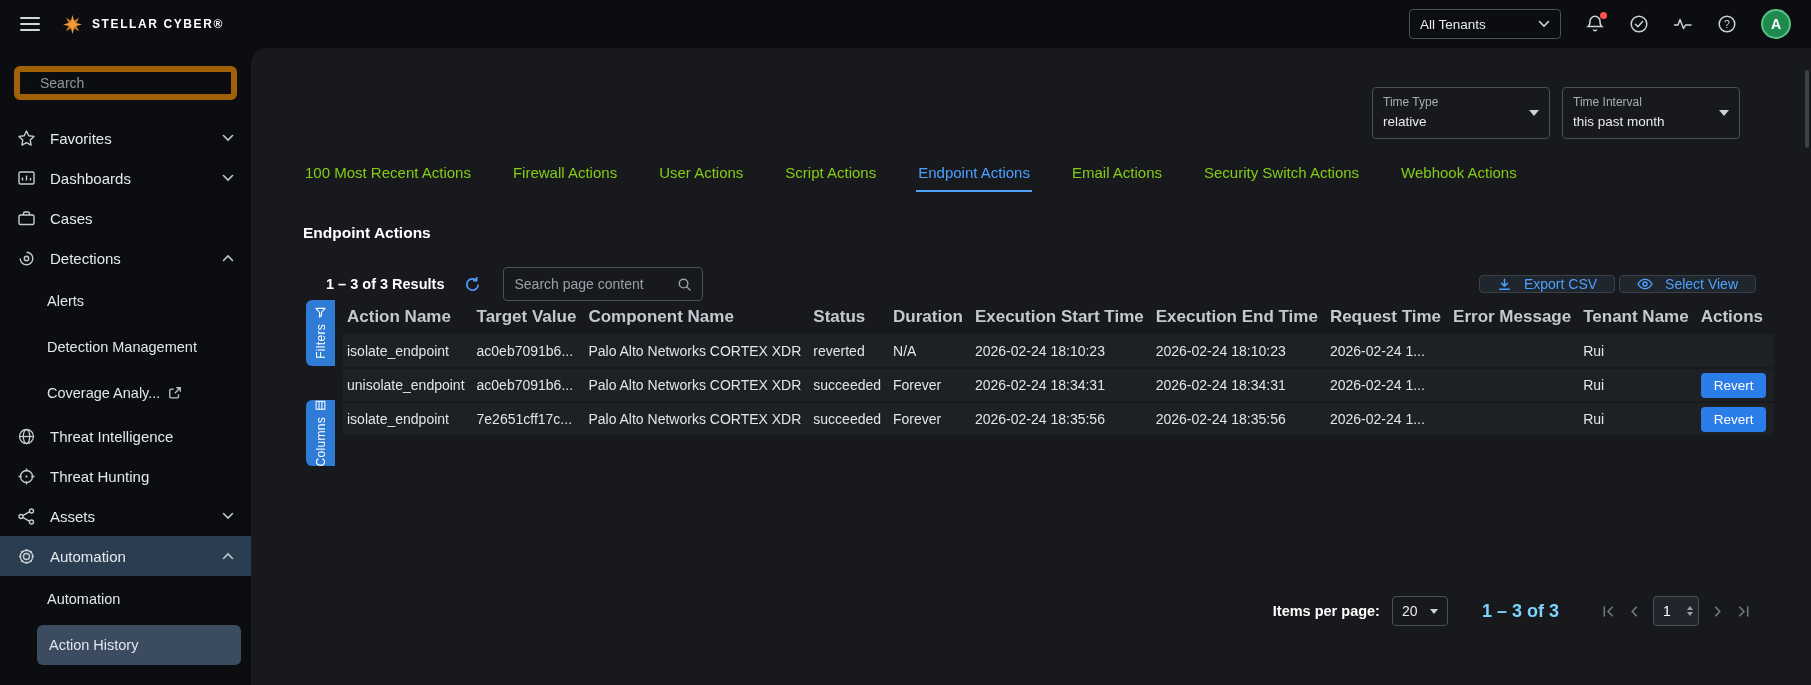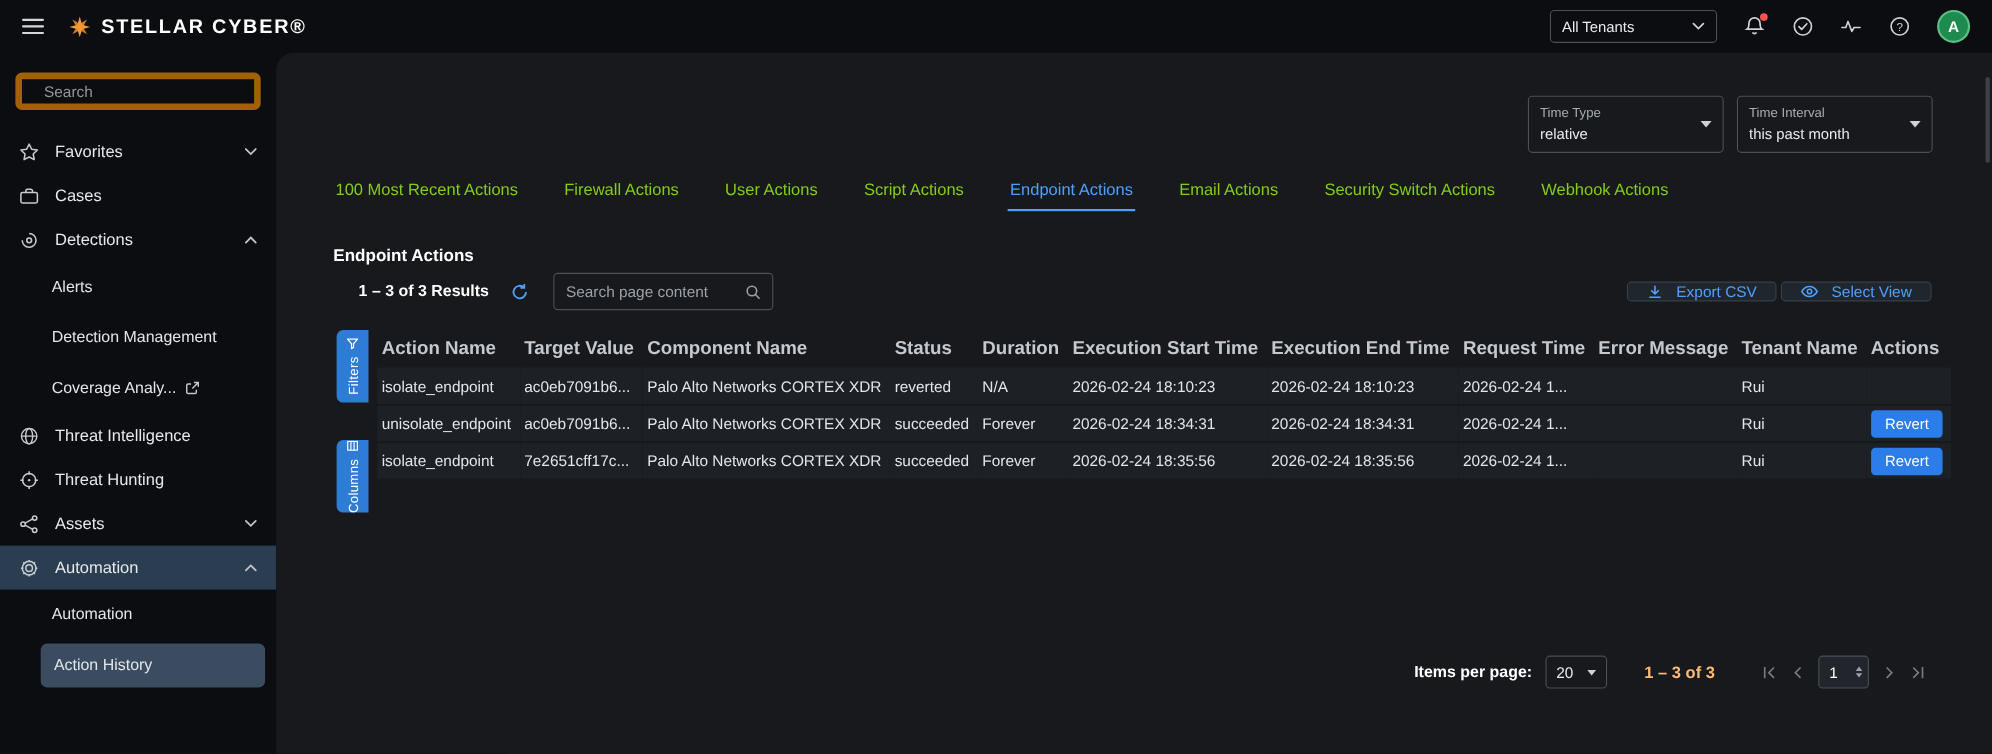--- a/index.html
+++ b/index.html
@@ -14,21 +14,21 @@
   svg { display:block; }
 
   
   .topbar {
     position: absolute; top:0; left:0; width:100%; height:48px;
     display:flex; align-items:center; padding:0 20px; gap:22px;
   }
   .hamburger { display:flex; flex-direction:column; gap:4px; width:20px; cursor:pointer; }
   .hamburger span { height:2px; background:#d5d8db; border-radius:1px; }
   .logo { display:flex; align-items:center; gap:9px; }
-  .logo-text { font-size:18px; font-weight:600; letter-spacing:1.6px; color:#ffffff; white-space:nowrap; }
+  .logo-text { font-size:12px; font-weight:600; letter-spacing:1.6px; color:#ffffff; white-space:nowrap; }
   .topbar-right { margin-left:auto; display:flex; align-items:center; gap:24px; }
   .tenant-select {
     width:152px; height:30px; border:1px solid #4a5057; border-radius:4px;
     display:flex; align-items:center; justify-content:space-between;
     padding:0 10px; font-size:13.5px; cursor:pointer;
   }
   .icon-btn { position:relative; cursor:pointer; display:flex; }
   .bell-dot { position:absolute; top:-2px; right:-2px; width:7px; height:7px; border-radius:50%; background:#ff5050; }
   .avatar {
     width:30px; height:30px; border-radius:50%; background:#1f8a4d;
@@ -59,41 +59,41 @@
     background:#3b4c60; border-radius:6px;
   }
 
   
   .main {
     position:absolute; top:48px; left:251px; right:0; bottom:0;
     background:#17191d; border-top-left-radius:16px;
   }
   .scroll-thumb { position:absolute; top:22px; right:2px; width:4px; height:78px; background:#3c4147; border-radius:2px; }
 
-  .time-controls { position:absolute; top:39px; right:54px; display:flex; gap:12px;padding-left:19px; }
+  .time-controls { position:absolute; top:39px; right:71px; display:flex; gap:12px;padding-left:19px; }
   .time-box {
     width:178px; height:52px; border:1px solid #4a5057; border-radius:4px;
     padding:7px 26px 7px 10px; position:relative; cursor:pointer;
   }
   .tb-label { font-size:12px; color:#a7adb4; margin-bottom:5px; }
   .tb-value { font-size:13.5px; color:#e8eaed; }
   .caret {
     position:absolute; right:10px; top:50%; margin-top:-3px;
     width:0; height:0; border-left:5px solid transparent; border-right:5px solid transparent;
     border-top:6px solid #cfd3d7;
   }
   .caret.small { position:static; margin:0; border-left-width:4px; border-right-width:4px; border-top-width:5px; }
 
   .tabs { position:absolute; top:108px; left:52px; display:flex; gap:38px; }
   .tab { font-size:15px; color:#84cc16; padding:8px 2px 11px; cursor:pointer; white-space:nowrap; }
   .tab.active { color:#4da0ff; border-bottom:2.5px solid #4da0ff; padding-bottom:8.5px; }
 
   .section-title { position:absolute; top:176px; left:52px; font-size:15.5px; font-weight:700; color:#ffffff; }
 
-  .toolbar { position:absolute; top:200px; left:75px; right:55px; display:flex; align-items:center; }
+  .toolbar { position:absolute; top:219px; left:75px; right:55px; display:flex; align-items:center; }
   .results { font-size:14.5px; font-weight:700; color:#fff; margin-right:20px; white-space:nowrap; }
   .refresh { margin-right:22px; cursor:pointer; display:flex; }
   .page-search {
     width:200px; height:34px; border:1px solid #4a5057; border-radius:4px;
     display:flex; align-items:center; padding:0 10px; gap:8px; color:#9aa1a8;
   }
   .page-search input { flex:1; background:transparent; border:none; outline:none; color:#e8eaed; font-size:14px; font-family:inherit; min-width:0; }
   .page-search input::placeholder { color:#9aa1a8; }
   .toolbar-spacer { flex:1; }
   .btn-outline {
@@ -127,21 +127,21 @@
     font-size:13.5px; font-family:inherit; padding:5px 13px; cursor:pointer;
   }
 
   .pagination { position:absolute; top:548px; right:60px; display:flex; align-items:center;margin-left:44px; }
   .pp-label { font-size:14.5px; font-weight:700; color:#fff; margin-right:12px; white-space:nowrap; }
   .pp-select {
     width:56px; height:30px; border:1px solid #4a5057; border-radius:4px;
     display:flex; align-items:center; justify-content:space-between; padding:14px 9px;
     font-size:14px; cursor:pointer;
   }
-  .pp-range { font-size:15px; font-weight:700; color:#fdba74; margin:0 42px 0 34px; white-space:nowrap; }
+  .pp-range { font-size:18px; font-weight:700; color:#7dd3fc; margin:0 42px 0 34px; white-space:nowrap; }
   .pager { display:flex; align-items:center; gap:11px; }
   .pg-btn { cursor:pointer; display:flex; opacity:.85; }
   .page-input {
     width:46px; height:30px; background:#22262c; border:1px solid #4a5057; border-radius:4px;
     display:flex; align-items:center; padding:0 5px 0 9px; gap:4px;
   }
   .page-input input { width:20px; background:transparent; border:none; outline:none; color:#fff; font-size:14px; font-family:inherit; }
   .spinners { display:flex; flex-direction:column; gap:2px; margin-left:auto; }
   .sp-up { width:0; height:0; border-left:3.5px solid transparent; border-right:3.5px solid transparent; border-bottom:4.5px solid #98a0a8; }
   .sp-dn { width:0; height:0; border-left:3.5px solid transparent; border-right:3.5px solid transparent; border-top:4.5px solid #98a0a8; }
@@ -209,20 +209,32 @@
   <div class="nav-item">
     <svg width="19" height="19" viewBox="0 0 19 19">
         <path d="M9.5 2l2.3 4.7 5.2.7-3.8 3.6.9 5.1-4.6-2.4-4.6 2.4.9-5.1L2 7.4l5.2-.7z" fill="none" stroke="#c6cbd0" stroke-width="1.4" stroke-linejoin="round"></path>
       </svg>
     <span>Favorites</span>
     <svg class="chev" width="12" height="8" viewBox="0 0 12 8">
         <path d="M1.5 1.5L6 6l4.5-4.5" fill="none" stroke="#c2c7cd" stroke-width="1.6" stroke-linecap="round"></path>
       </svg>
   </div>
 
+  <div class="nav-item">
+    <svg width="19" height="19" viewBox="0 0 19 19">
+        <g fill="none" stroke="#c6cbd0" stroke-width="1.4">
+          <rect x="2" y="3" width="15" height="12" rx="1.5"></rect>
+          <path d="M5.5 11.5v-3M9.5 11.5v-5M13.5 11.5V9"></path>
+        </g>
+      </svg>
+    <span>Dashboards</span>
+    <svg class="chev" width="12" height="8" viewBox="0 0 12 8">
+        <path d="M1.5 1.5L6 6l4.5-4.5" fill="none" stroke="#c2c7cd" stroke-width="1.6" stroke-linecap="round"></path>
+      </svg>
+  </div>
 
   <div class="nav-item">
     <svg width="19" height="19" viewBox="0 0 19 19">
         <g fill="none" stroke="#c6cbd0" stroke-width="1.4">
           <rect x="2" y="6" width="15" height="9.5" rx="1.5"></rect>
           <path d="M6.5 6V4.5A1.5 1.5 0 0 1 8 3h3a1.5 1.5 0 0 1 1.5 1.5V6"></path>
         </g>
       </svg>
     <span>Cases</span>
   </div>

